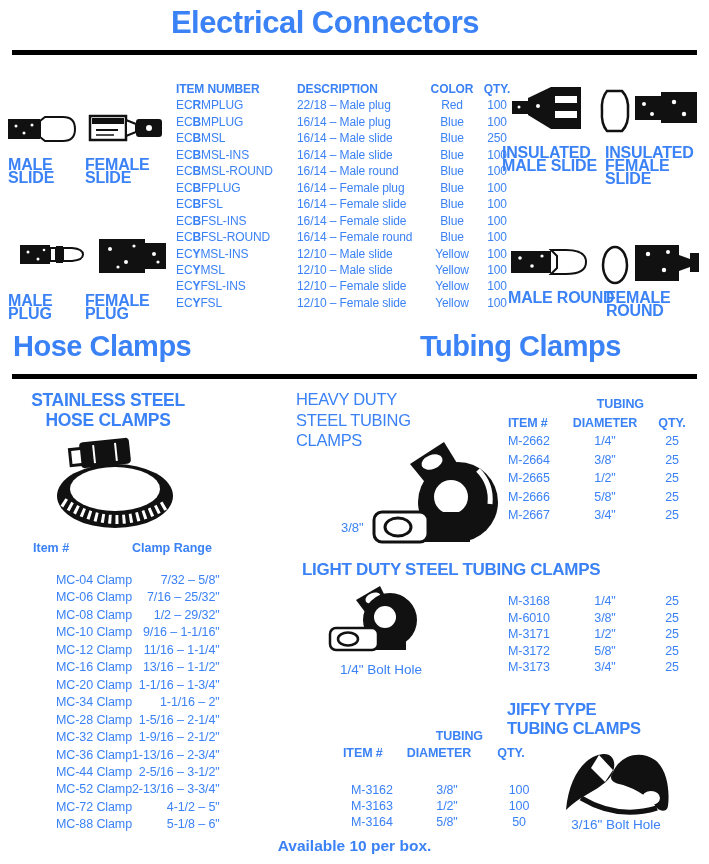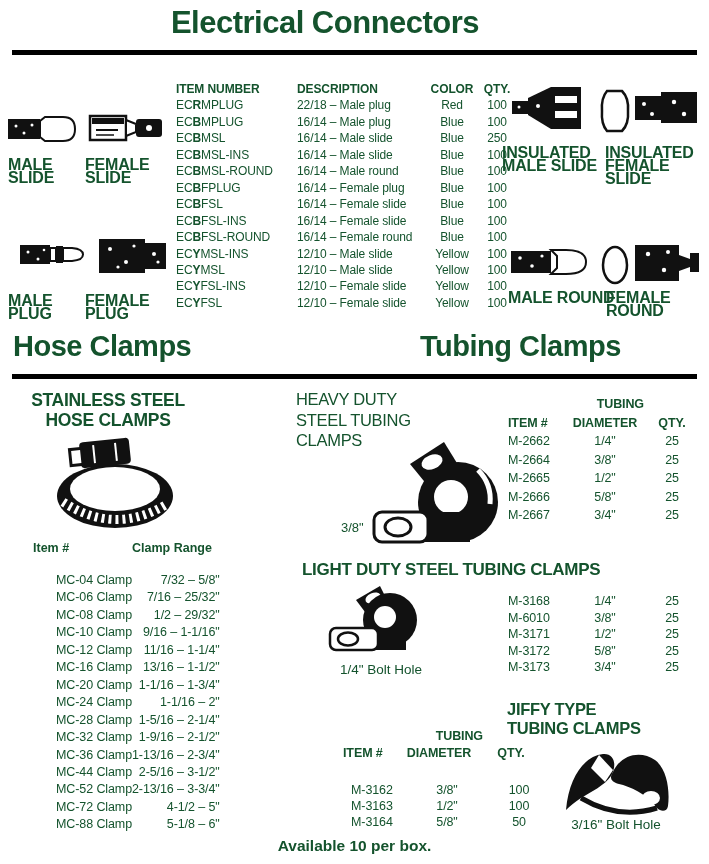--- a/index.html
+++ b/index.html
@@ -1,18 +1,18 @@
 <!DOCTYPE html>
 <html><head>
 <meta charset="utf-8">
 <style>
   html,body{margin:0;padding:0;background:#e8e8e8;}
   .page{
     position:relative;width:709px;height:864px;background:#ffffff;
-    font-family:"Liberation Sans","DejaVu Sans",sans-serif;color:#14532d;
+    font-family:"Liberation Sans","DejaVu Sans",sans-serif;color:#3b82f6;
     overflow:hidden;margin:0 auto;
   }
   .abs{position:absolute;}
   .b{font-weight:bold;}
   .rule{position:absolute;left:12px;width:685px;height:5px;background:#000;}
   .title{
     position:absolute;top:5px;left:0;width:650px;text-align:center;
     font-size:31px;font-weight:bold;letter-spacing:-0.5px;
   }
   .sec-head{position:absolute;top:330px;font-size:29px;font-weight:bold;letter-spacing:-0.5px;}
@@ -283,21 +283,21 @@
     </div>
       <div class="hrow">
       <div>MC-16 Clamp</div>
       <div>13/16 – 1-1/2"</div>
     </div>
       <div class="hrow">
       <div>MC-20 Clamp</div>
       <div>1-1/16 – 1-3/4"</div>
     </div>
       <div class="hrow">
-      <div>MC-24 Clamp</div>
+      <div>MC-34 Clamp</div>
       <div>1-1/16 – 2"</div>
     </div>
       <div class="hrow">
       <div>MC-28 Clamp</div>
       <div>1-5/16 – 2-1/4"</div>
     </div>
       <div class="hrow">
       <div>MC-32 Clamp</div>
       <div>1-9/16 – 2-1/2"</div>
     </div>

